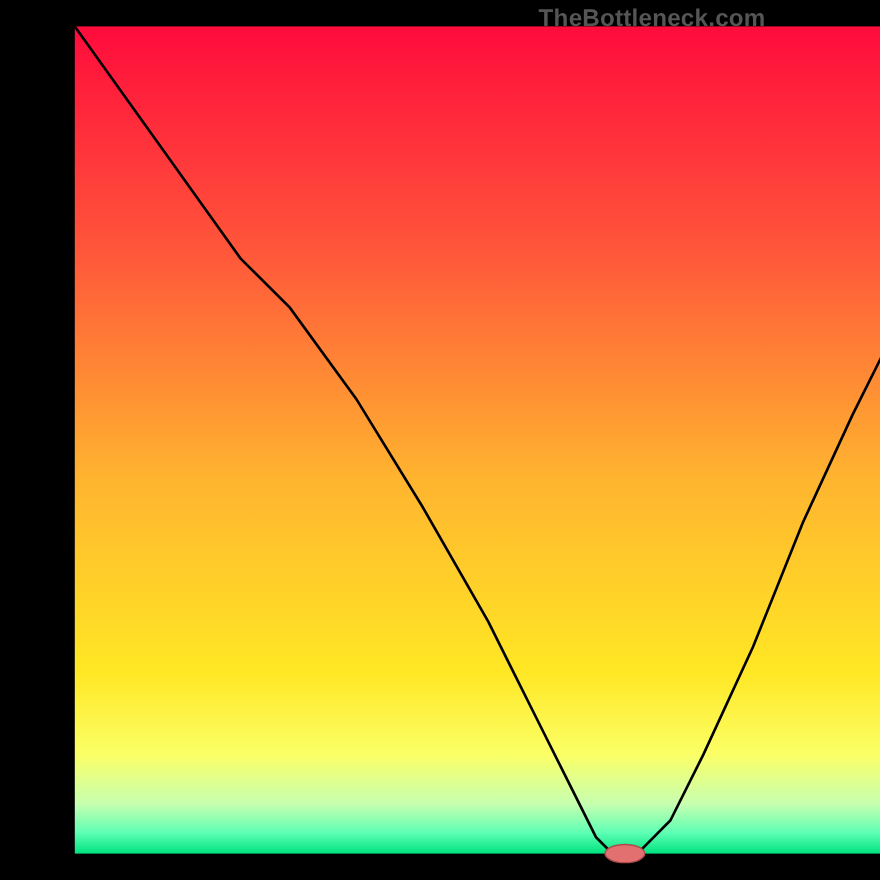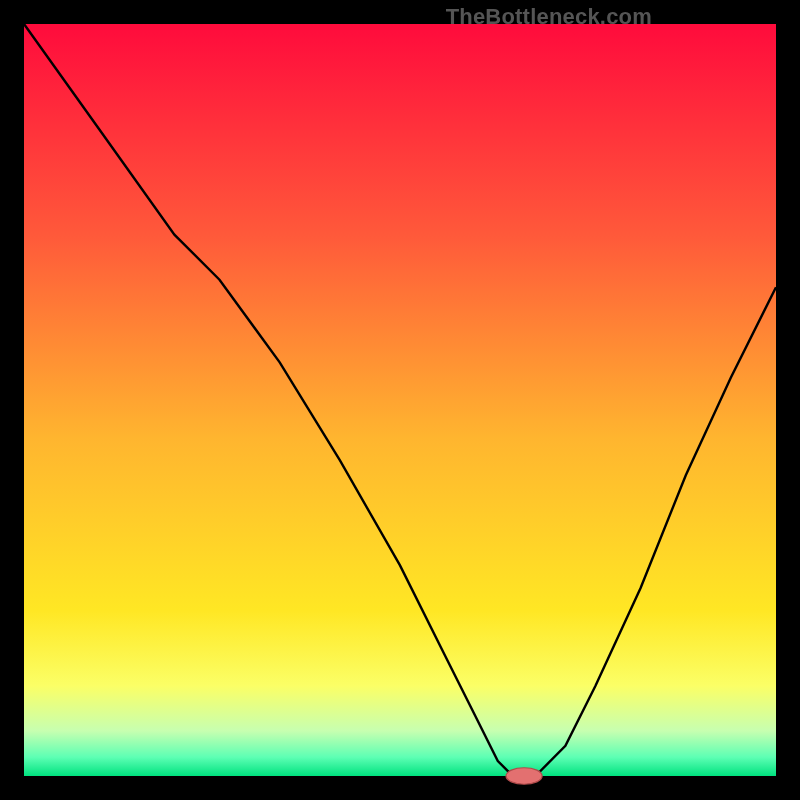--- a/index.html
+++ b/index.html
@@ -8,20 +8,21 @@
     width: 800px;
     height: 800px;
     background: #000;
     overflow: hidden;
   }
   .outer {
     width: 672px;
     height: 800px;
     background: #000;
     position: relative;
+    margin-left: 44px;
   }
   .watermark {
     position: absolute;
     top: 4px;
     right: 20px;
     color: #555;
     font-family: Arial, Helvetica, sans-serif;
     font-size: 22px;
     font-weight: 600;
     letter-spacing: 0.2px;

